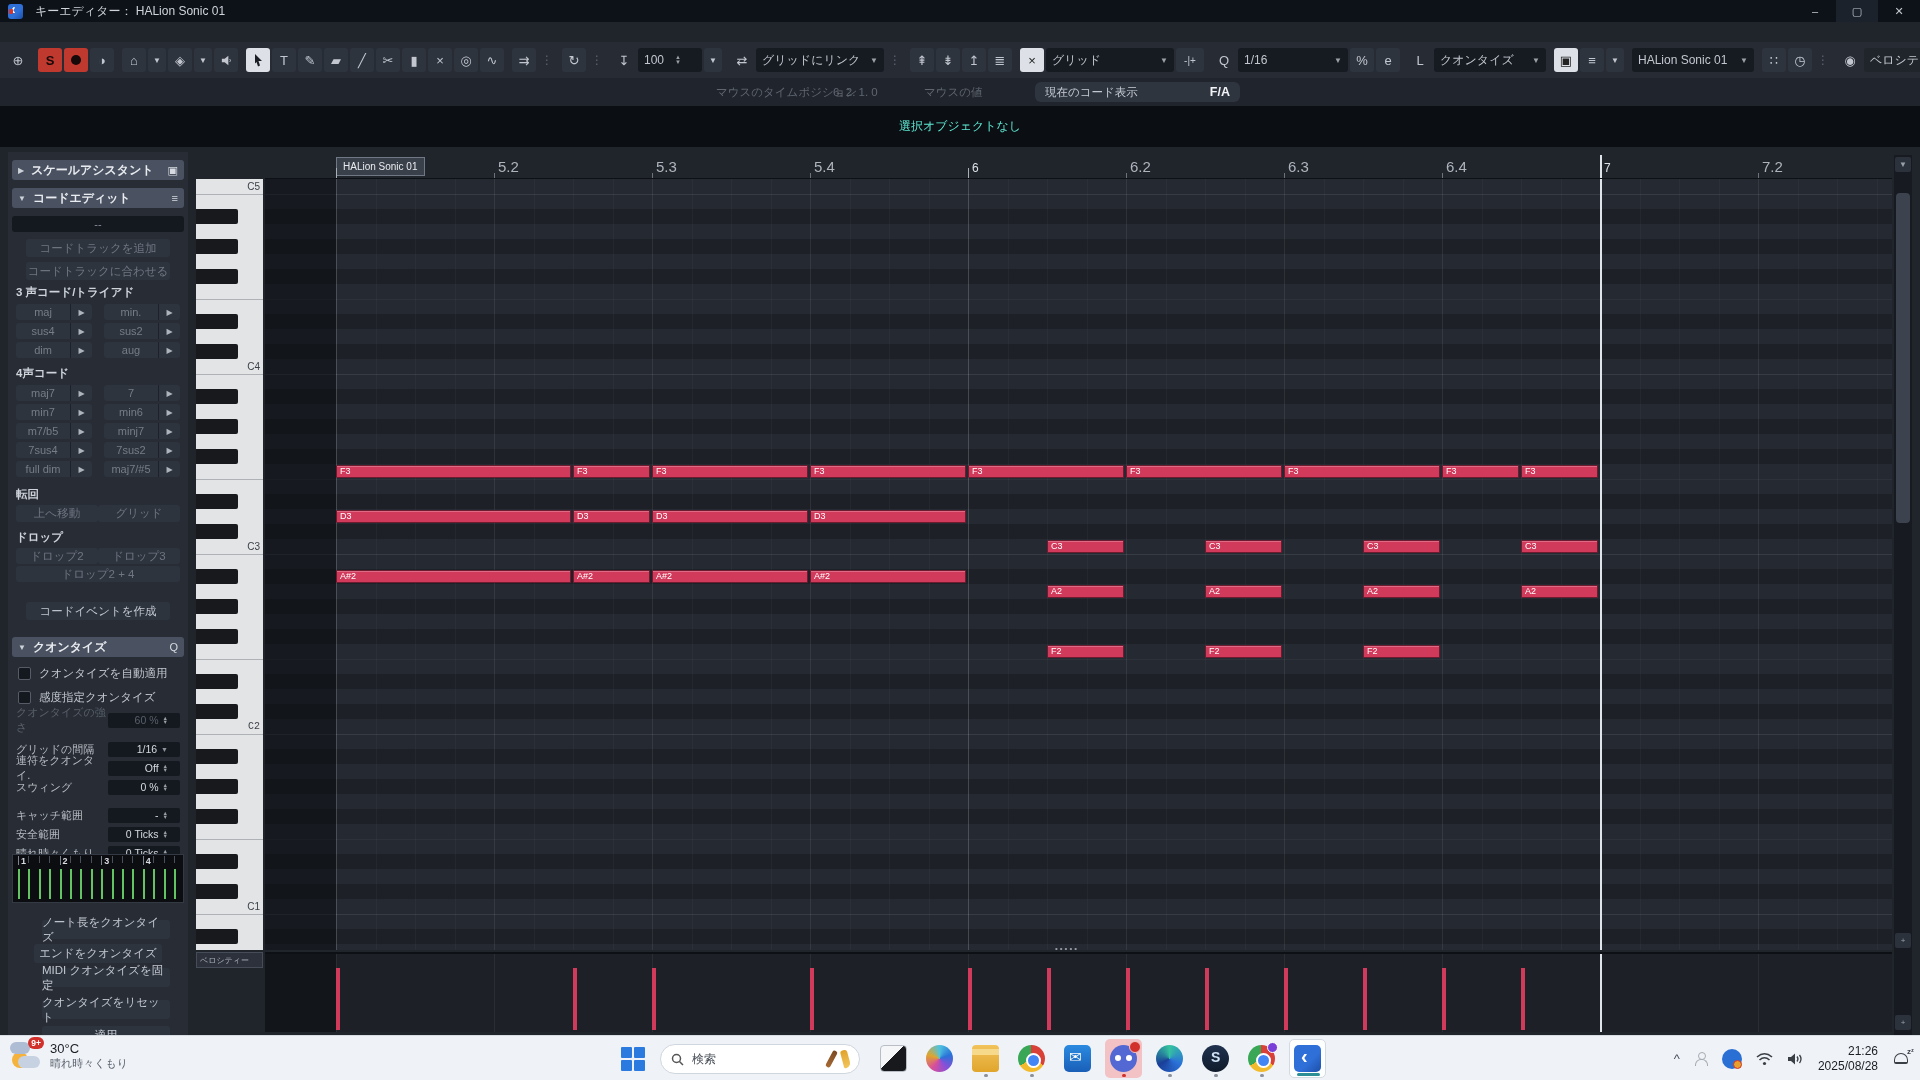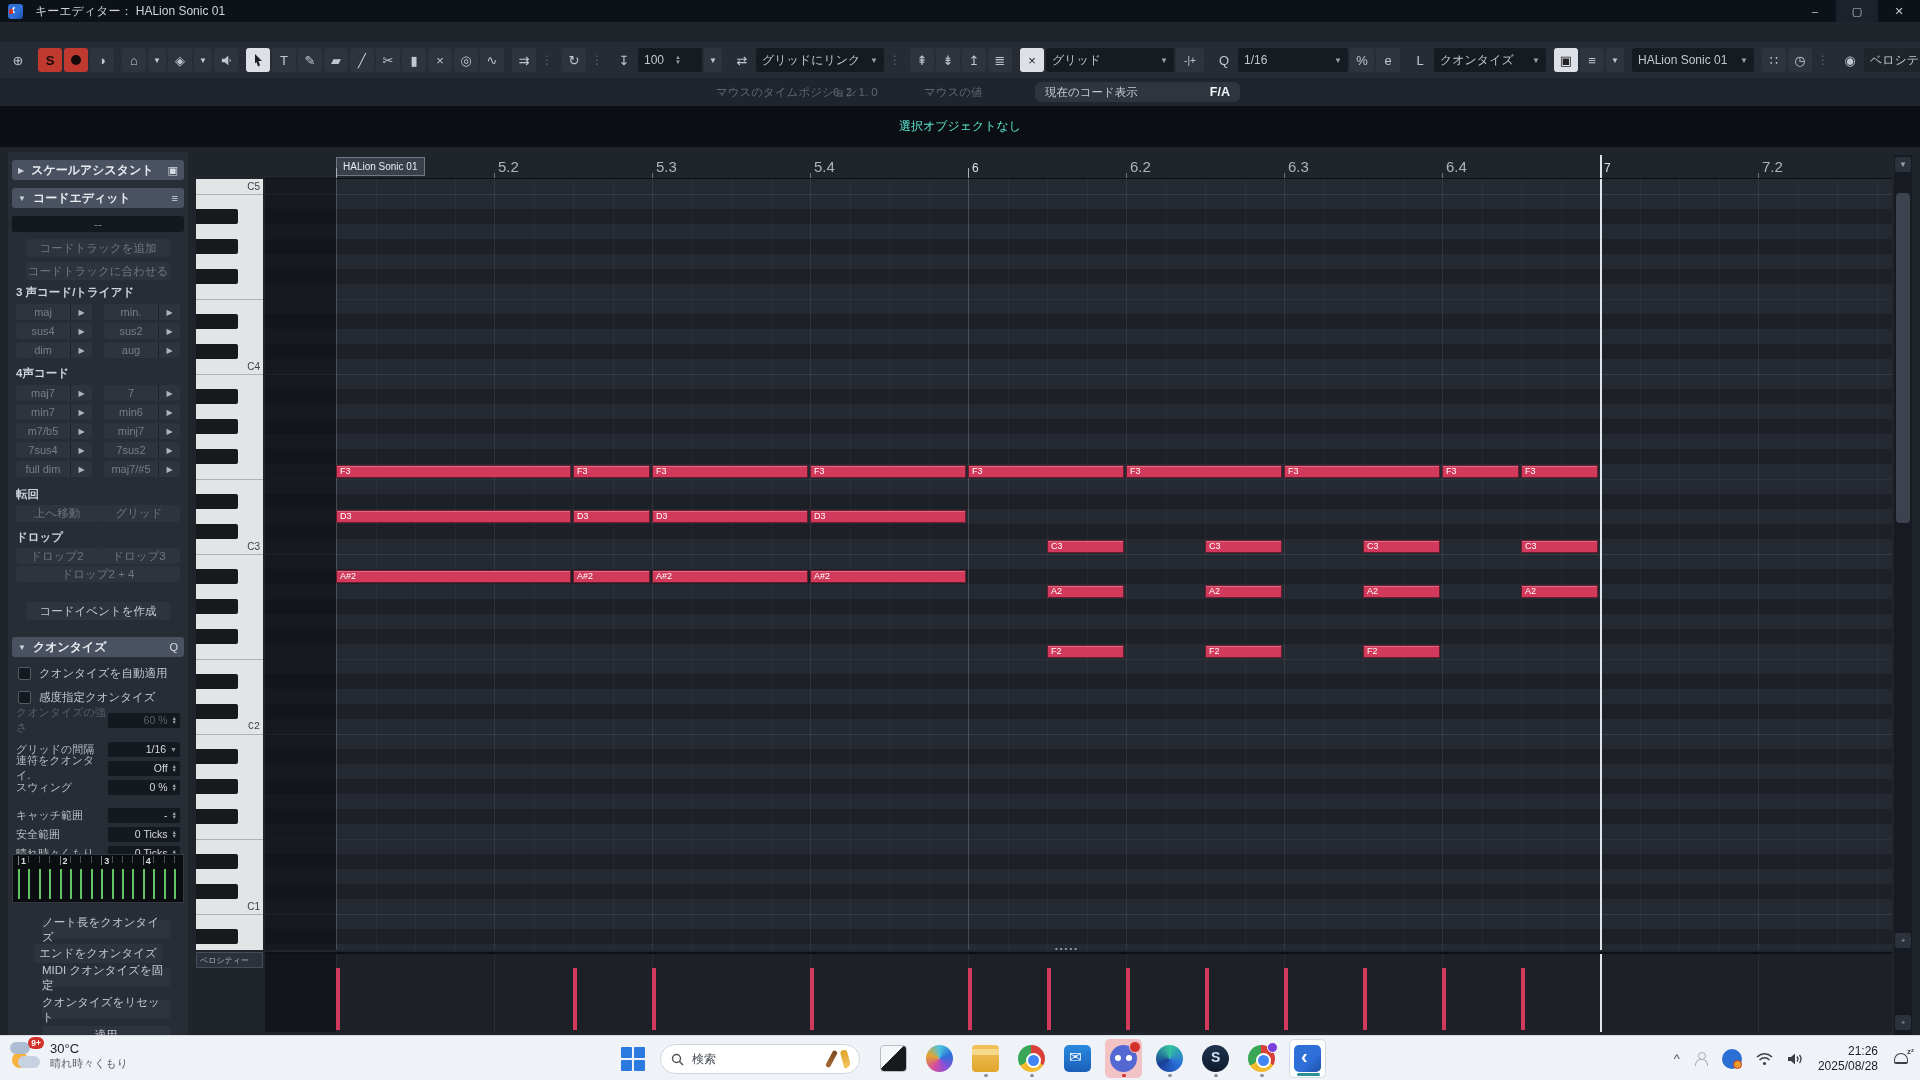--- a/index.html
+++ b/index.html
@@ -49,21 +49,21 @@
 .sbtn{position:absolute;background:#2e343e;border-radius:3px;color:#6f7682;display:flex;align-items:center;justify-content:center;font-size:11.5px;}
 .sbtn.lit{color:#c3c8d0;}
 .slabel{position:absolute;left:8px;color:#cfd4db;font-size:11.5px;font-weight:bold;}
 .chordbtn{position:absolute;height:16px;display:flex;}
 .chordbtn .cb-l{flex:1;background:#2e343e;border-radius:3px 0 0 3px;color:#767d87;font-size:11px;display:flex;align-items:center;justify-content:center;}
 .chordbtn .cb-r{width:22px;background:#2e343e;border-left:1px solid #1d222a;border-radius:0 3px 3px 0;color:#aeb4bc;font-size:8px;display:flex;align-items:center;justify-content:center;}
 .chk{position:absolute;left:10px;display:flex;align-items:center;gap:8px;font-size:11.5px;color:#c3c8d0;}
 .chk .box{width:13px;height:13px;background:#14181f;border:1px solid #555c66;border-radius:2px;}
 .qrow{position:absolute;left:8px;width:164px;height:16px;display:flex;align-items:center;}
 .qrow .ql{flex:1;font-size:11px;color:#b8bdc4;}
-.qrow .qv{width:72px;height:15px;background:#14181f;border-radius:2px;display:flex;align-items:center;justify-content:flex-end;padding:0 3px;font-size:10.5px;color:#d6dae0;}
+.qrow .qv{width:72px;height:15px;background:#14181f;border-radius:2px;display:flex;align-items:center;justify-content:flex-end;padding:0 12px;font-size:10.5px;color:#d6dae0;}
 .qrow.dim .ql,.qrow.dim .qv{color:#596069;}
 .qv .car{font-size:7px;color:#8d939c;margin-left:4px;}
 .qv .stepper{margin-left:4px;font-size:5.5px;line-height:4.5px;}
 .qviz{position:absolute;left:4px;width:172px;height:49px;background:#0b0d10;border:1px solid #343a44;}
 .qviz .num{position:absolute;top:1px;color:#d8dce2;font-size:9px;font-weight:bold;}
 .qviz .tick{position:absolute;top:1px;width:1px;height:9px;background:#7e858f;}
 .qviz .tick.minor{background:#4a505a;height:7px;}
 .qviz .gl{position:absolute;top:14px;bottom:3px;width:2px;background:#62c462;}
 
 .ruler{position:absolute;left:265px;top:155px;width:1627px;height:24px;background:#20252c;border-bottom:1px solid #0d1014;}

